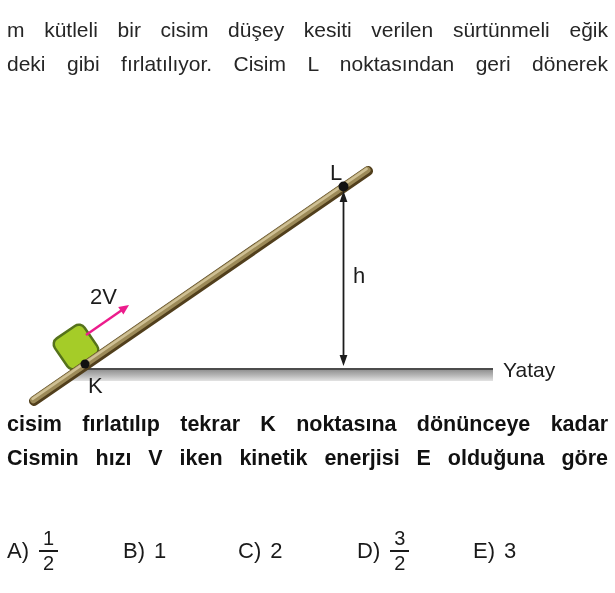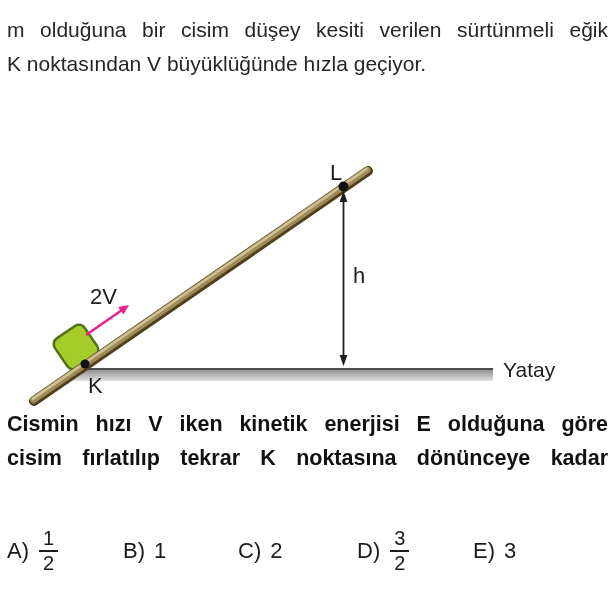--- a/index.html
+++ b/index.html
@@ -41,22 +41,22 @@
   }
   .frac .den { border-top:2px solid #1a1a1a; padding:0 4px; }
   .frac .num { padding:0 4px; }
 </style>
 </head>
 <body>
 
 <div class="page">
 
   <div class="intro">
-    <div class="line-just">m olduğuna bir cisim düşey kesiti verilen sürtünmeli eğik</div>
-    <div class="line-left">K noktasından V büyüklüğünde hızla geçiyor.</div>
+    <div class="line-just">m kütleli bir cisim düşey kesiti verilen sürtünmeli eğik</div>
+    <div class="line-just">deki gibi fırlatılıyor. Cisim L noktasından geri dönerek</div>
   </div>
 
   <div class="figure-wrap">
     <svg width="615" height="252" viewBox="0 155 615 252" xmlns="http://www.w3.org/2000/svg">
       <defs>
         <linearGradient id="groundGrad" x1="0" y1="368" x2="0" y2="381" gradientUnits="userSpaceOnUse">
           <stop offset="0" stop-color="#858585"></stop>
           <stop offset="0.55" stop-color="#b5b5b5"></stop>
           <stop offset="1" stop-color="#e3e3e3"></stop>
         </linearGradient>
@@ -86,22 +86,22 @@
 
       <text x="336" y="180" font-size="22" text-anchor="middle">L</text>
       <text x="88" y="393" font-size="22">K</text>
       <text x="353" y="283" font-size="22">h</text>
       <text x="90" y="304" font-size="22">2V</text>
       <text x="503" y="377" font-size="21">Yatay</text>
     </svg>
   </div>
 
   <div class="question">
+    <div class="line-just">cisim fırlatılıp tekrar K noktasına dönünceye kadar</div>
     <div class="line-just">Cismin hızı V iken kinetik enerjisi E olduğuna göre</div>
-    <div class="line-just">cisim fırlatılıp tekrar K noktasına dönünceye kadar</div>
   </div>
 
   <div class="options">
     <div class="option" style="left:7px;">
       <span>A)</span>
       <span class="frac">
         <span class="num">1</span>
         <span class="den">2</span>
       </span>
     </div>

